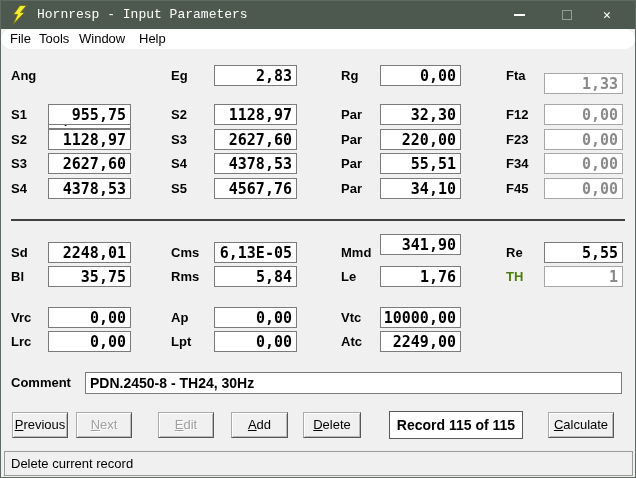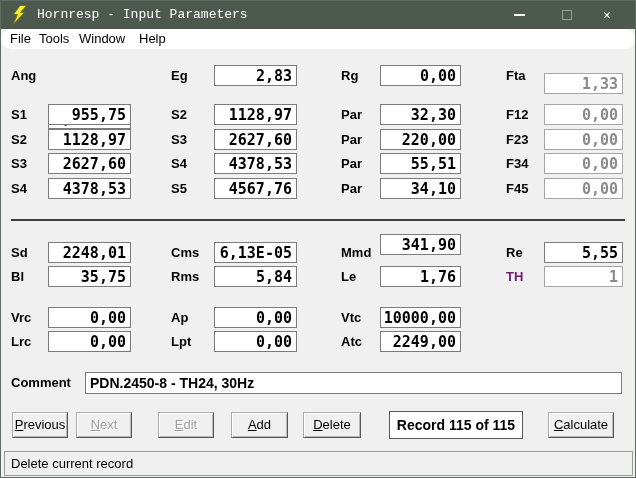--- a/index.html
+++ b/index.html
@@ -31,21 +31,21 @@
     font-weight:bold; font-size:13px; color:#000; white-space:nowrap;
   }
   .pfield {
     position:absolute; height:21px; box-sizing:border-box;
     background:#ffffff; border:1px solid #7b7b7b; border-radius:0;
     font-family:"DejaVu Sans Mono", monospace; font-weight:bold; font-size:15px;
     color:#000; text-align:right; padding:0 4px 0 2px; outline:none;
   }
   .pfield.left { text-align:left; padding:0 2px 0 4px;margin-top:43px; }
   .pfield.dis { color:#8a8a8a; border-color:#a6a6a6; }
-  .plabel.red { color:#701a75; }
+  .plabel.red { color:#4d7c0f; }
   .c1l{left:10px} .c1f{left:47px;  width:83px}
   .c2l{left:170px} .c2f{left:213px; width:83px}
   .c3l{left:340px} .c3f{left:379px; width:81px}
   .c4l{left:505px} .c4f{left:543px; width:79px}
   #separator { position:absolute; left:10px; top:218px; width:614px; height:2px; background:#404040; }
   
   #comment-field {
     position:absolute; left:84px; top:371px; width:537px; height:22px; box-sizing:border-box;
     background:#fff; border:1px solid #7b7b7b; border-radius:0;
     font-family:"Liberation Sans", sans-serif; font-weight:bold; font-size:14px;

